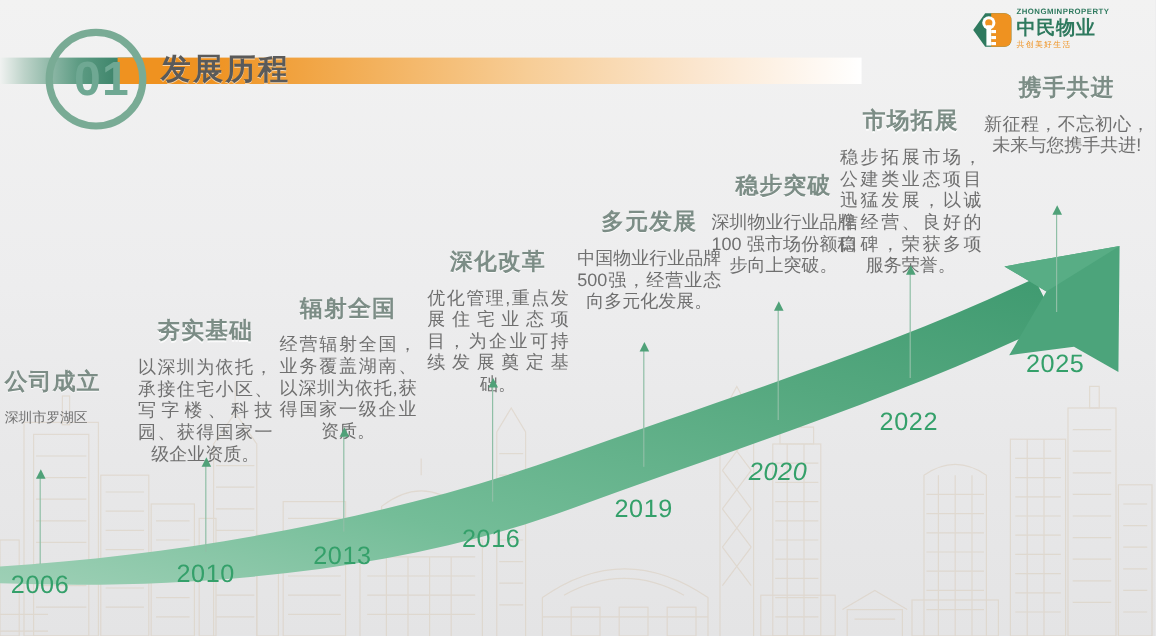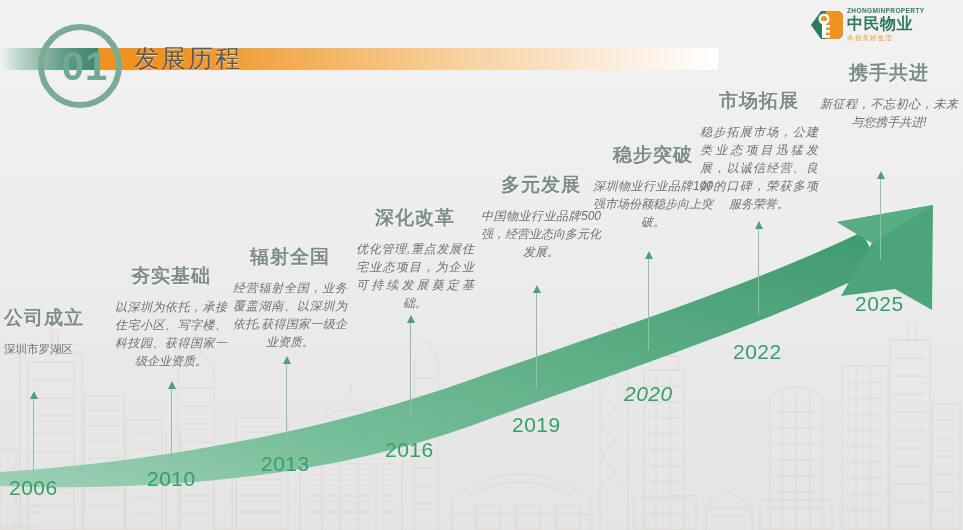--- a/index.html
+++ b/index.html
@@ -33,21 +33,21 @@
     border-radius:50%;border:6px solid #79ab95;
     box-sizing:border-box;background:transparent;
   }
   .hdr-num{
     position:absolute;left:55px;top:22px;width:60px;height:52px;
     color:#6fa893;font-size:40px;font-weight:bold;letter-spacing:1px;
     line-height:52px;text-align:center;font-family:"Liberation Sans",sans-serif;
   }
   .hdr-title{
     position:absolute;left:134px;top:23px;
-    font-size:25px;font-weight:normal;color:#5a5a5a;letter-spacing:2px;
+    font-size:25px;font-weight:bold;color:#5a5a5a;letter-spacing:2px;
     line-height:34px;
     text-shadow:0 1px 0 rgba(255,255,255,.6);
   }
 
   
   .logo{position:absolute;right:22px;top:6px;width:132px;height:38px;}
   .logo-mark{position:absolute;left:0;top:2px;width:34px;height:34px;}
   .logo-txt{position:absolute;left:38px;top:0;width:96px;text-align:left;}
   .logo-en{font-size:6.5px;color:#2f7a5f;letter-spacing:.4px;font-weight:bold;line-height:9px;}
   .logo-cn{font-size:16px;color:#2f7a5f;font-weight:bold;letter-spacing:.5px;line-height:18px;}
@@ -57,22 +57,22 @@
   .arrow-layer{position:absolute;left:0;top:0;width:963px;height:530px;pointer-events:none;}
 
   
   .ms{position:absolute;}
   .ms-title{
     font-size:19px;font-weight:bold;color:#7c8d86;letter-spacing:1px;
     white-space:nowrap;margin-bottom:9px;
     text-shadow:0 1px 0 rgba(255,255,255,.75);
   }
   .ms-desc{
-    font-size:12px;color:#6f6f6f;line-height:18px;
-    text-align:justify;text-align-last:center;font-style:italic;
+    font-size:15px;color:#6f6f6f;line-height:18px;
+    text-align:justify;text-align-last:center;
   }
   .ms-sub{font-size:11.5px;color:#6f6f6f;line-height:18px;}
   .stem{position:absolute;width:1px;background:#8fbfa6;}
   .stem:after{
     content:"";position:absolute;left:-3.5px;top:-7px;
     border-left:4px solid transparent;border-right:4px solid transparent;
     border-bottom:8px solid #4fa178;
   }
   .yr{
     position:absolute;font-size:21px;color:#34a06a;letter-spacing:.5px;

